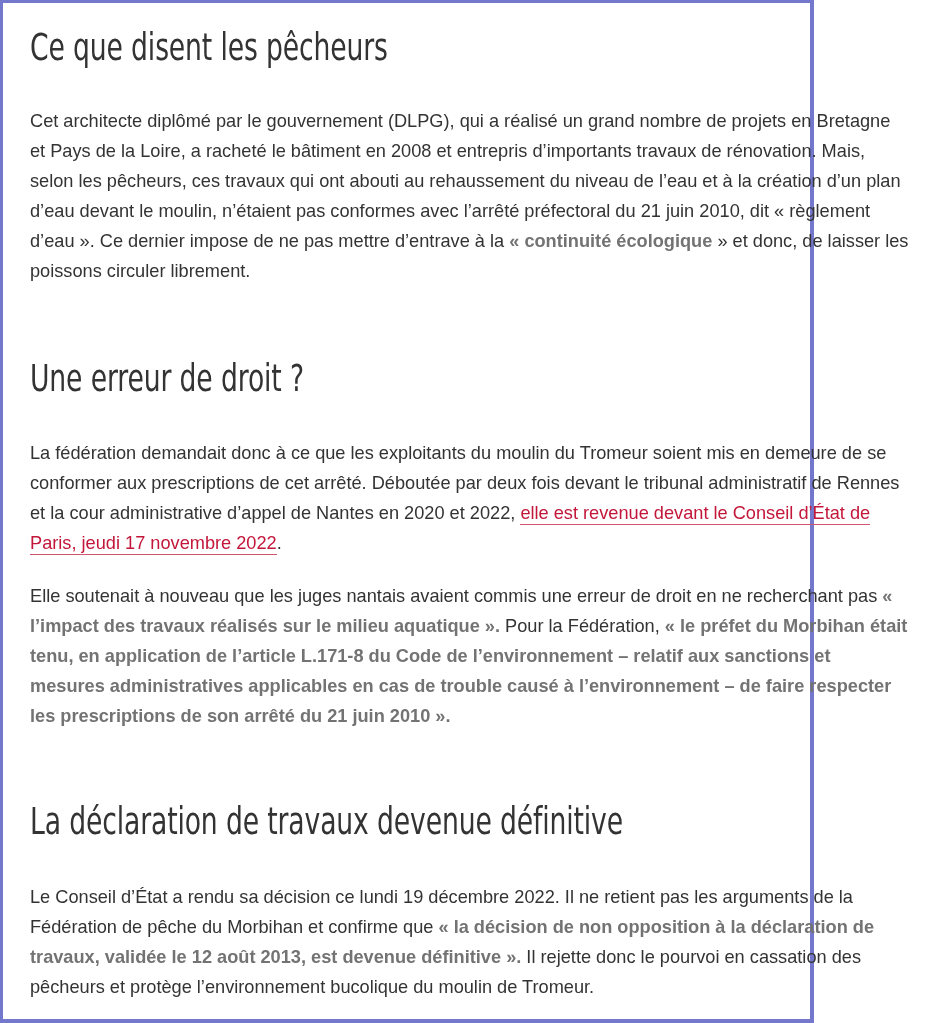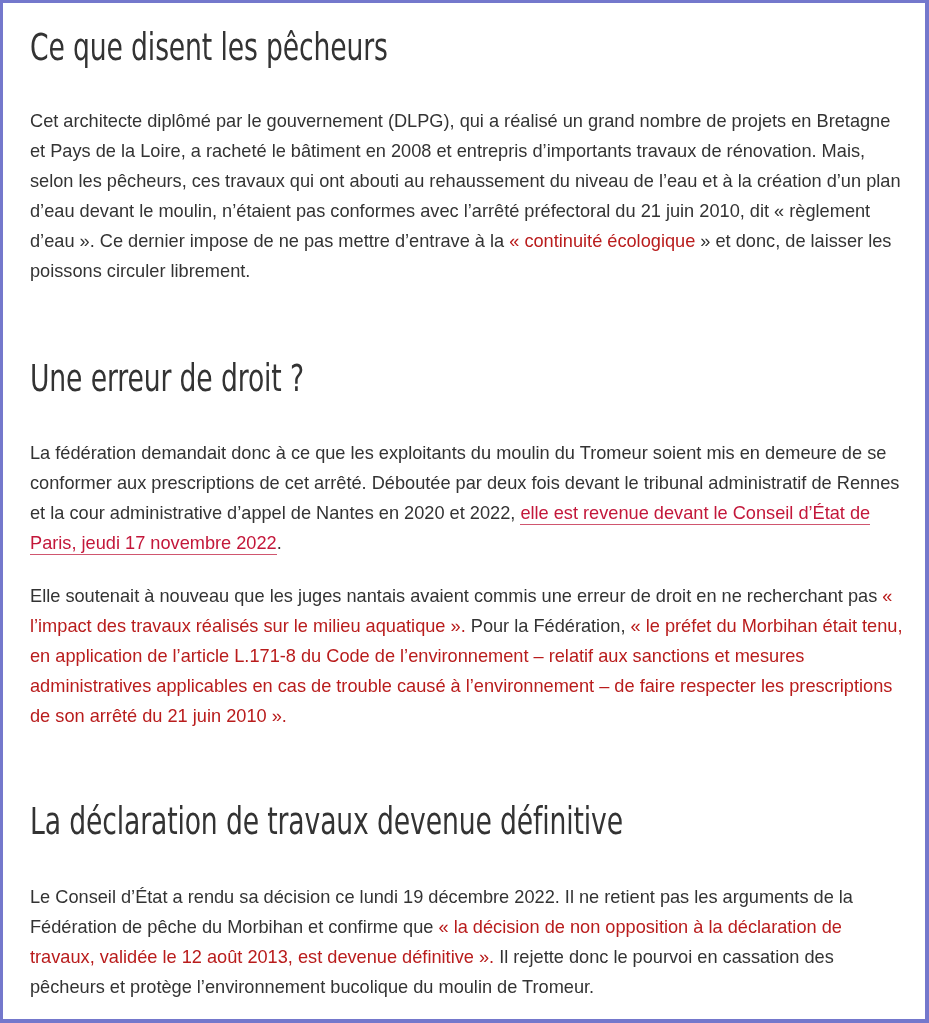--- a/index.html
+++ b/index.html
@@ -1,19 +1,19 @@
 <!DOCTYPE html>
 <html><head>
 <meta charset="utf-8">
 <style>
   html, body { margin: 0; padding: 0; background: #ffffff; }
   body { width: 929px; height: 1023px; overflow: hidden; }
   .frame {
     position: absolute; left: 0; top: 0;
-    width: 929px; height: 1023px; box-sizing: border-box;
+    width: 814px; height: 1023px; box-sizing: border-box;
     border: 3px solid #7478cc;
     border-right-width: 4px; border-bottom-width: 4px;
     background: #fff;
     padding-left: 8px;
   }
   .content {
     position: absolute; left: 27px; top: 0; width: 880px;
     color: #333333;
     font-family: "Liberation Sans", sans-serif;
   }
@@ -29,21 +29,21 @@
     transform-origin: left top;
     letter-spacing: -0.2px;
   }
   p {
     position: absolute; left: 0; margin: 0;
     width: 880px;
     font-size: 18.2px;
     line-height: 30px;
     color: #333333;
   }
-  b { font-weight: normal; color: #b91c1c; }
+  b { font-weight: bold; color: #737373; }
   a {
     color: #c3173a;
     text-decoration: none;
     border-bottom: 1px solid #d0566f;
     padding-bottom: 1px;
   }
 </style>
 </head>
 <body>
 

